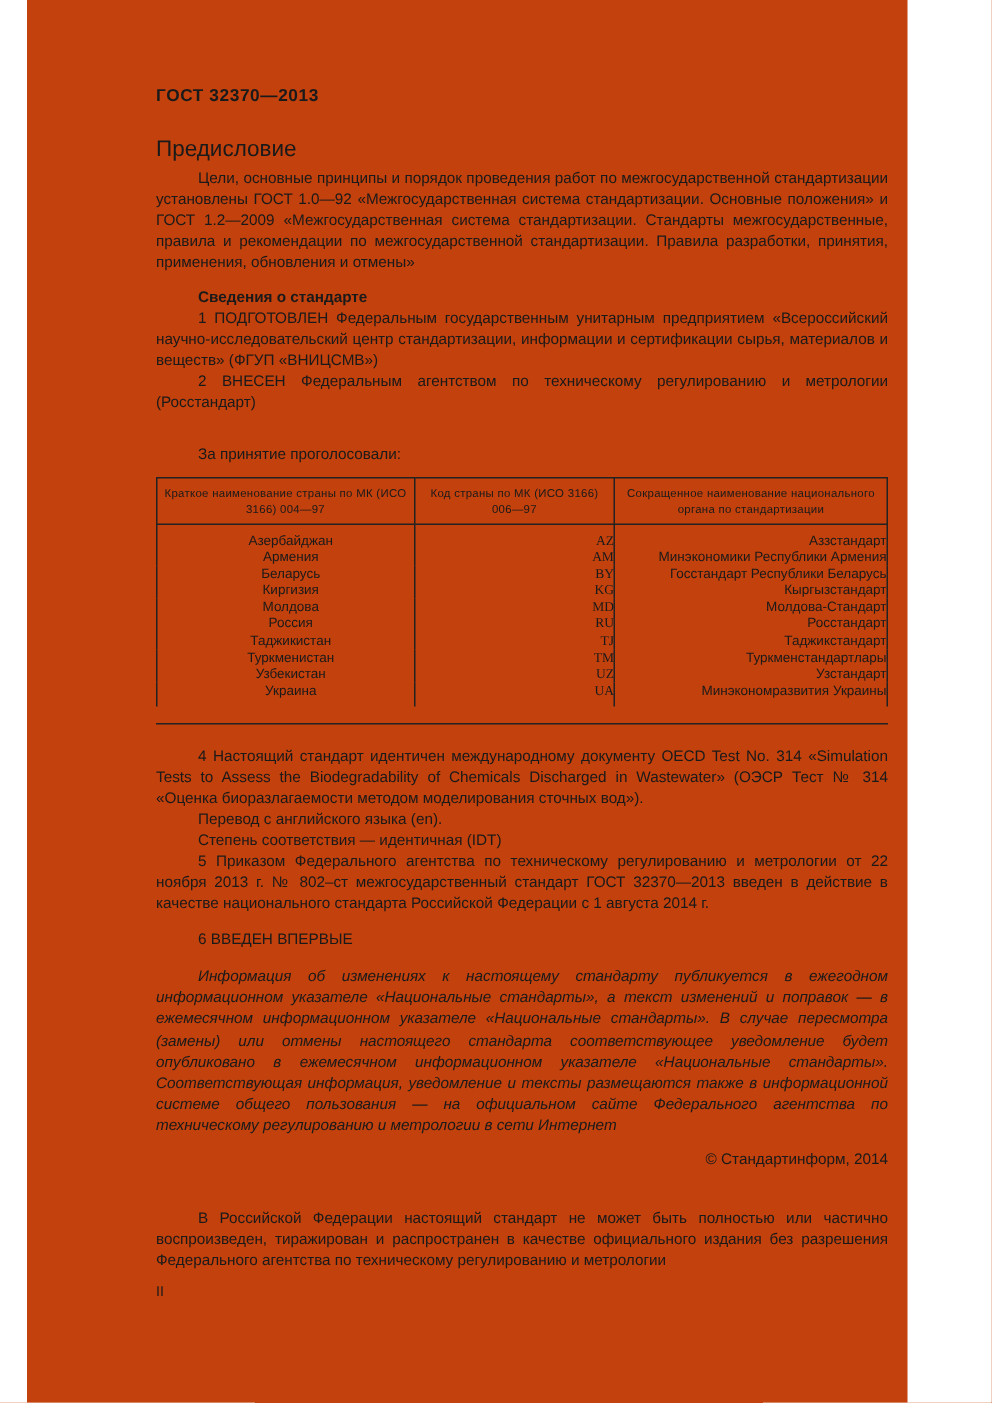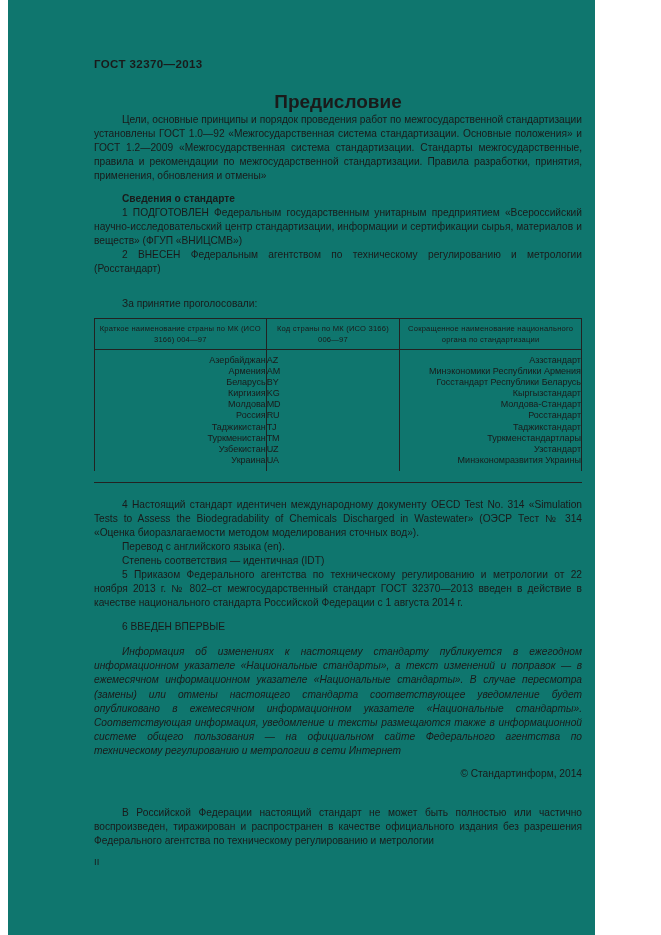--- a/index.html
+++ b/index.html
@@ -10,41 +10,40 @@
   body {
     width: 661px;
     height: 935px;
     position: relative;
     font-family: "Liberation Sans", sans-serif;
     color: #1a1a1a;
     overflow: hidden;
   }
   .page {
     position: absolute;
-    left: 8px; top: 0;
+    left: 18px; top: 0;
     width: 587px;
     height: 935px;
-    background: #0f766e;
+    background: #c2410c;
   }
   .doc-header {
     position: absolute;
     left: 86px;
     top: 58px;
     font-size: 11.5px;
     font-weight: bold;
     letter-spacing: 0.4px;
   }
   .doc-title {
     position: absolute;
     left: 86px;
     top: 91px;
     width: 488px;
-    text-align: center;
-    font-size: 19px;
-    font-weight: bold;
+    font-size: 15px;
+    font-weight: normal;
   }
   p.body-par {
     margin: 0;
     font-size: 10.2px;
     line-height: 14.1px;
     text-align: justify;
     text-indent: 28px;
     hyphens: none;
   }
   .sub-head {
@@ -106,24 +105,25 @@
   table.countries tbody tr:last-child td {
     padding-bottom: 5px;
   }
   table.countries tbody td {
     font-size: 9px;
     line-height: 11.1px;
     vertical-align: top;
   }
   table.countries tbody td.c-name {
     padding-left: 7px;
+    text-align: center;
+  }
+  table.countries tbody td.c-code {
     text-align: right;
-  }
-  table.countries tbody td.c-code {
-    text-align: left;
+    font-family: Liberation Serif, serif;
   }
   table.countries tbody td.c-org {
     padding-left: 7px;
     text-align: right;
   }
   .tbl-bottom-rule {
     position: absolute;
     left: 86px;
     width: 488px;
     height: 1px;

